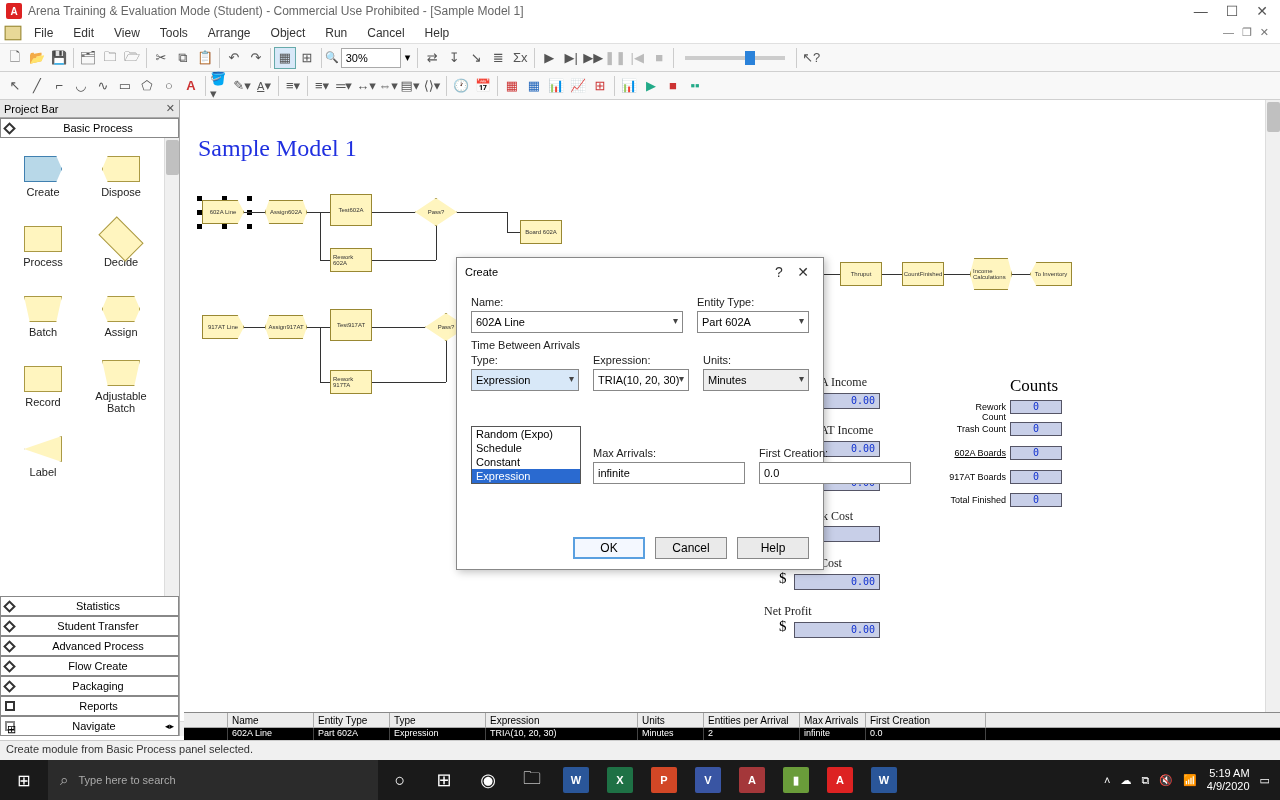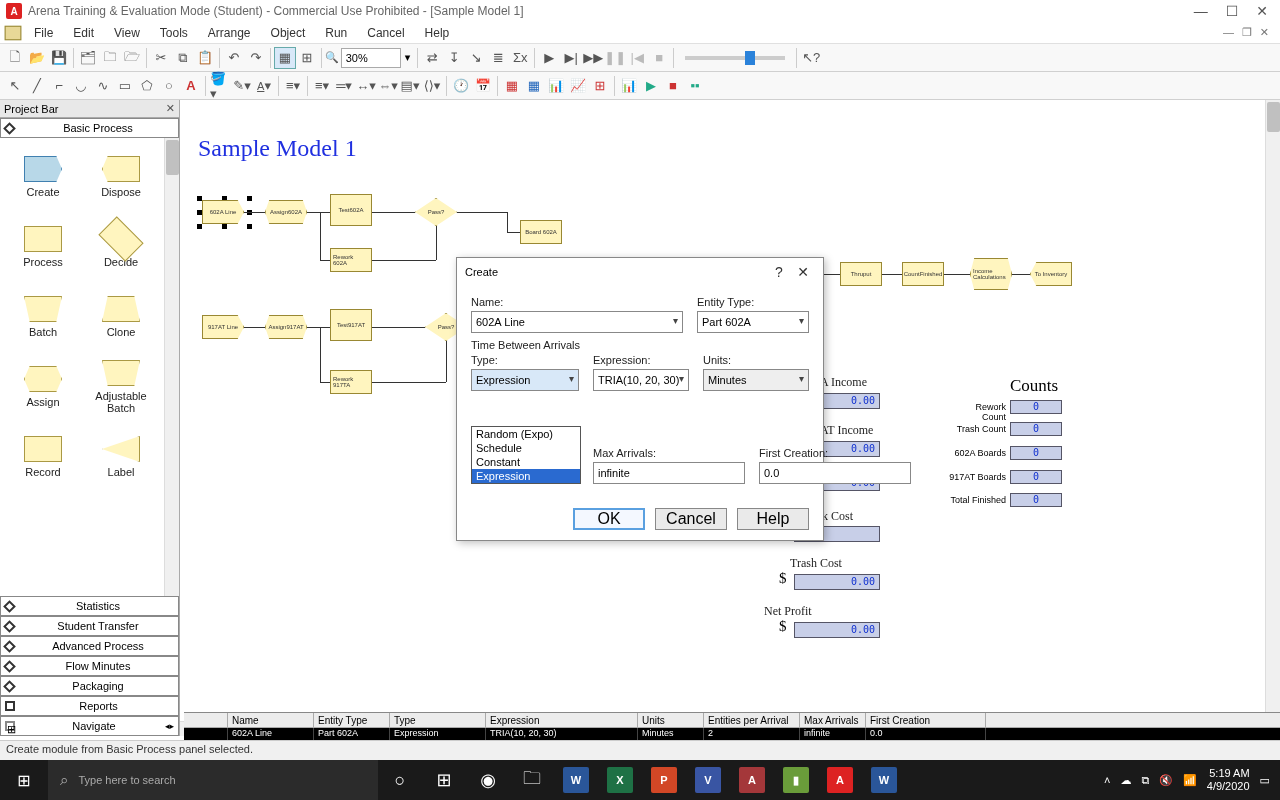--- a/index.html
+++ b/index.html
@@ -87,21 +87,21 @@
 .dlg-lbl { font-size: 11px; color: #222; margin-bottom: 3px; }
 .dlg-input, .dlg-select { height: 22px; border: 1px solid #888; padding: 0 4px; font-size: 11px; background: #fff; }
 .dlg-select { appearance: none; background: linear-gradient(#fff,#fff); position:relative;}
 .dlg-select-wrap { position:relative; }
 .dlg-select-wrap::after { content:"▾"; position:absolute; right:5px; top:4px; font-size:10px; color:#444; pointer-events:none;}
 .dlg-section { font-size: 11px; color: #222; margin: 6px 0 3px; }
 .dlg-dropdown { position: absolute; left: 14px; top: 140px; width: 110px; background: #fff; border: 1px solid #555; z-index: 10; }
 .dlg-dropdown .opt { padding: 1px 4px; font-size: 11px; cursor: pointer; }
 .dlg-dropdown .opt.sel { background: #2a6ad0; color: #fff; }
 .dlg-btns { display: flex; justify-content: flex-end; gap: 10px; padding: 10px 14px; }
-.dlg-btn { width: 72px; height: 22px; border: 1px solid #888; background: #eaeaea; font-size: 16px; cursor: pointer; }
+.dlg-btn { width: 72px; height: 22px; border: 1px solid #888; background: #eaeaea; font-size: 12px; cursor: pointer; margin-top: 29px; }
 .dlg-btn.default { border: 2px solid #5aa0e0; background: #f4f8ff; }
 .input-open { background: #d8e8f8 !important; }
 
 
 .bottom-grid { position:absolute; left:184px; right:0; bottom:60px; height:28px; border-top:1px solid #888; background:#fff; display:flex; flex-direction:column;}
 .bg-hdr { display:flex; height:16px; background:#ececec; border-bottom:1px solid #aaa;}
 .bg-hdr .c { border-right:1px solid #aaa; padding:0 4px; font-size:10px; display:flex; align-items:center;}
 .bg-row { display:flex; height:12px; background:#000; color:#fff; overflow:hidden;}
 .bg-row .c { border-right:1px solid #444; padding:0 4px; font-size:9px; overflow:hidden;}
 
@@ -262,34 +262,30 @@
           </div>
         <div class="mod-item">
             <div class="shape shape-diamond"></div>
             <div class="lbl">Decide</div>
           </div>
         <div class="mod-item">
             <div class="shape shape-trap1"></div>
             <div class="lbl">Batch</div>
           </div>
         <div class="mod-item">
-            <div class="shape shape-trap2"></div>
-            <div class="lbl">Clone</div>
-          </div>
-        <div class="mod-item">
             <div class="shape shape-poly"></div>
             <div class="lbl">Assign</div>
           </div>
         <div class="mod-item">
+            <div class="shape shape-rect"></div>
+            <div class="lbl">Record</div>
+          </div>
+        <div class="mod-item">
             <div class="shape shape-trap1"></div>
             <div class="lbl">Adjustable Batch</div>
-          </div>
-        <div class="mod-item">
-            <div class="shape shape-rect"></div>
-            <div class="lbl">Record</div>
           </div>
         <div class="mod-item">
             <div class="shape shape-tri" style="transform:scaleX(-1);"></div>
             <div class="lbl">Label</div>
           </div>
       </div>
       <div class="scrollbar-v">
           <div class="thumb"></div>
         </div>
     </div>
@@ -300,21 +296,21 @@
     <div class="panel-hdr">
         <span class="diamond"></span>
         <span class="txt">Student Transfer</span>
       </div>
     <div class="panel-hdr">
         <span class="diamond"></span>
         <span class="txt">Advanced Process</span>
       </div>
     <div class="panel-hdr">
         <span class="diamond"></span>
-        <span class="txt">Flow Minutes</span>
+        <span class="txt">Flow Create</span>
       </div>
     <div class="panel-hdr">
         <span class="diamond"></span>
         <span class="txt">Packaging</span>
       </div>
     <div class="panel-hdr">
         <span class="box"></span>
         <span class="txt">Reports</span>
       </div>
     <div class="panel-hdr">
@@ -392,21 +388,21 @@
       <div class="finance-box" style="left:614px; top:474px;">0.00</div>
       <div class="dollar" style="left:599px; top:518px;">$</div>
       <div class="finance-lbl" style="left:584px; top:504px;">Net Profit</div>
       <div class="finance-box" style="left:614px; top:522px;">0.00</div>
 
       <div class="counts-hdr" style="left:830px; top:276px;">Counts</div>
       <div class="count-lbl" style="left:770px; top:302px; width:56px;">Rework Count</div>
       <div class="count-box" style="left:830px; top:300px;">0</div>
       <div class="count-lbl" style="left:770px; top:324px; width:56px;">Trash Count</div>
       <div class="count-box" style="left:830px; top:322px;">0</div>
-      <div class="count-lbl" style="left:770px; top:348px; width:56px;">602A Boards</div>
+      <div class="count-lbl" style="left:770px; top:348px; width:56px;text-decoration:underline;">602A Boards</div>
       <div class="count-box" style="left:830px; top:346px;">0</div>
       <div class="count-lbl" style="left:766px; top:372px; width:60px;">917AT Boards</div>
       <div class="count-box" style="left:830px; top:370px;">0</div>
       <div class="count-lbl" style="left:766px; top:395px; width:60px;">Total Finished</div>
       <div class="count-box" style="left:830px; top:393px;">0</div>
 
       <div class="canvas-scroll-h">
           <div class="thumb"></div>
         </div>
       <div class="canvas-scroll-v">

